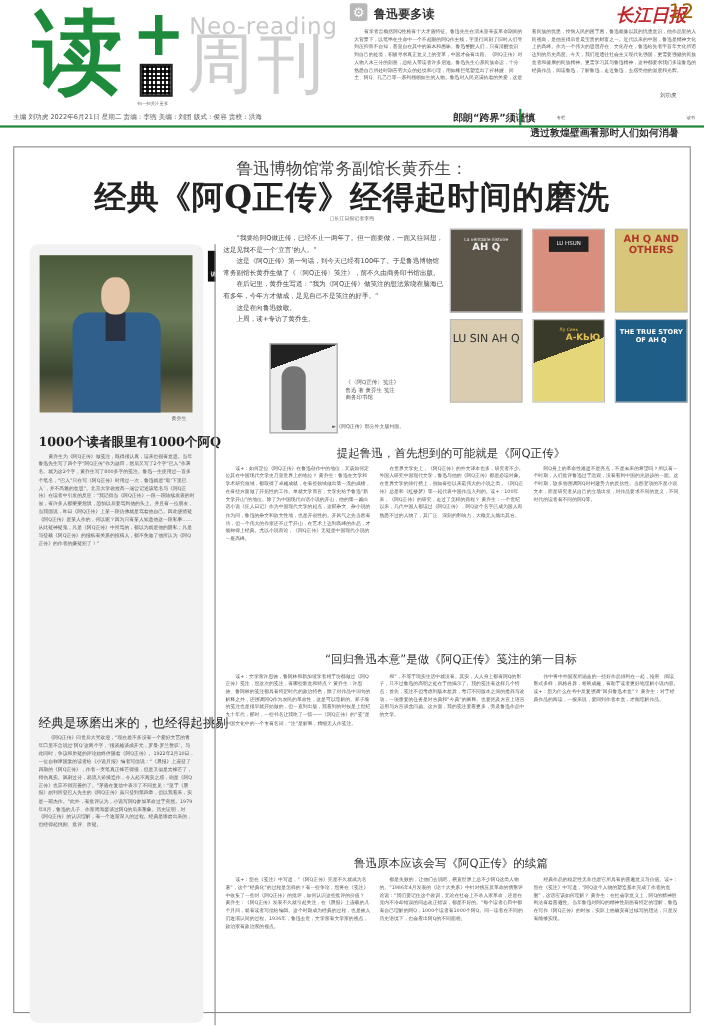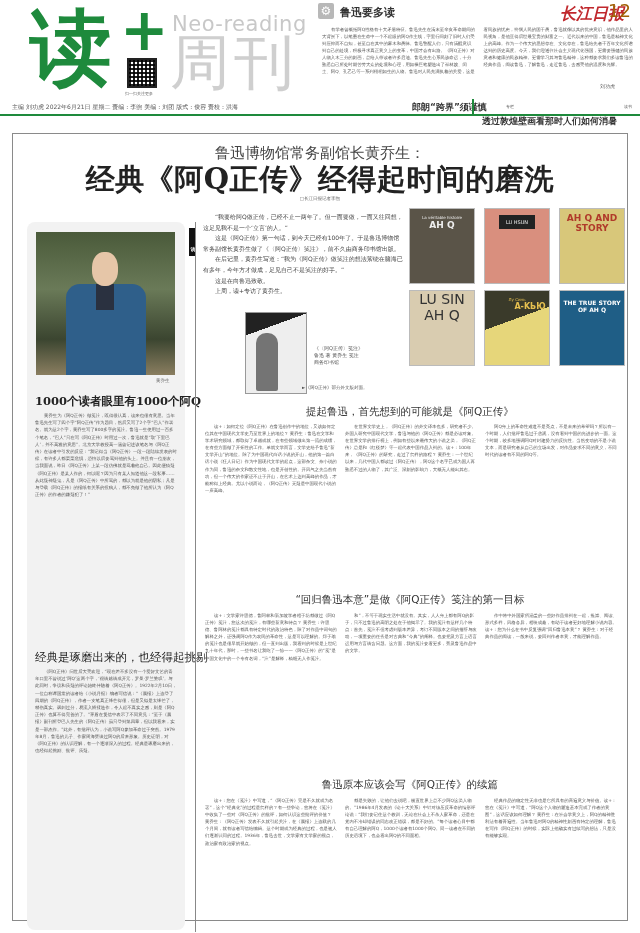--- a/index.html
+++ b/index.html
@@ -1,21 +1,21 @@
 <!DOCTYPE html>
 <html><head>
 <meta charset="utf-8">
 <style>
   * { box-sizing: border-box; margin: 0; padding: 0; }
   body { width: 640px; height: 933px; background: #fff; font-family: "DejaVu Sans", sans-serif; color: #333; overflow: hidden; position: relative; }
   .masthead { position: absolute; left: 0; top: 0; width: 640px; height: 108px; }
   .logo-du { position: absolute; left: 30px; top: 2px; font-family: "DejaVu Serif", serif; font-size: 82px; font-weight: bold; color: #1e8a3c; line-height: 90px; }
   .logo-plus { position: absolute; left: 120px; top: 0px; font-size: 58px; font-weight: bold; color: #1e8a3c; line-height: 60px; }
   .logo-neo { position: absolute; left: 172px; top: 12px; font-family: "DejaVu Sans", sans-serif; font-size: 21px; color: #c8c8c8; letter-spacing: 0.5px; }
-  .logo-zhoukan { position: absolute; left: 170px; top: 30px; font-family: Liberation Sans, sans-serif; font-size: 60px; color: #cfcfcf; line-height: 66px; letter-spacing: 4px; }
+  .logo-zhoukan { position: absolute; left: 170px; top: 30px; font-family: Liberation Mono, monospace; font-size: 60px; color: #cfcfcf; line-height: 66px; letter-spacing: 4px; }
   .qr { position: absolute; left: 127px; top: 58px; width: 30px; height: 30px; background:
       repeating-linear-gradient(90deg, #222 0 2px, #fff 2px 4px),
       repeating-linear-gradient(0deg, #222 0 2px, #fff 2px 4px); background-blend-mode: multiply; border: 2px solid #222; }
   .qr-caption { position: absolute; left: 125px; top: 91px; font-size: 4px; color: #666; }
   .staff-line { position: absolute; left: 0; top: 100px; width: 318px; height: 14px; font-size: 6px; color: #555; padding-left: 12px; line-height: 14px; white-space: nowrap; }
   .green-rule { position: absolute; left: 0; top: 114px; width: 640px; height: 2px; background: #1e8a3c; }
   .section-head { position: absolute; left: 318px; top: 3px; width: 200px; height: 18px; }
   .gear-box { position: absolute; left: 0; top: 0; width: 16px; height: 16px; background: #b8b8b8; border-radius: 2px; color: #fff; font-size: 12px; text-align: center; line-height: 16px; }
   .section-title { position: absolute; left: 22px; top: 2px; font-size: 11px; font-weight: bold; color: #333; }
   .paper-name { position: absolute; left: 560px; top: 4px; font-family: "DejaVu Serif", serif; font-size: 16px; font-style: italic; color: #c0282d; font-weight: bold; }
@@ -122,24 +122,24 @@
 
 <div class="covers">
   <div class="cover" style="left:2px;top:0;background:#5a5448;color:#eee;">
       <div style="font-size:4px;margin-top:6px;">La véritable histoire</div>
       <div style="font-size:9px;font-weight:bold;">AH Q</div>
     </div>
   <div class="cover" style="left:77px;top:0;background:#d98f7e;">
       <div style="background:#222;color:#eee;margin:6px 14px;padding:4px 0;font-size:5px;">LU HSUN</div>
     </div>
   <div class="cover" style="left:152px;top:0;background:#d8c77a;color:#b03a2a;">
-      <div style="font-size:9px;margin-top:4px;font-weight:bold;">AH Q AND STORY</div>
+      <div style="font-size:9px;margin-top:4px;font-weight:bold;">AH Q AND OTHERS</div>
     </div>
   <div class="cover" style="left:2px;top:82px;background:#d9ccb0;">
-      <div style="font-size:14px;margin-top:0;">LU SIN AH Q</div>
+      <div style="font-size:10px;margin-top:12px;">LU SIN AH Q</div>
     </div>
   <div class="cover" style="left:77px;top:82px;background:linear-gradient(160deg,#3a3a2a 0 40%,#e6d67a 40% 100%);color:#e6c050;">
       <div style="font-size:4px;margin-top:6px;">Лу Синь</div>
       <div style="font-size:8px;font-weight:bold;margin-left:26px;">A-KЬЮ</div>
     </div>
   <div class="cover" style="left:152px;top:82px;background:#1f5e86;color:#fff;">
       <div style="font-size:6px;margin-top:8px;font-weight:bold;">THE TRUE STORY OF AH Q</div>
     </div>
 </div>
 

